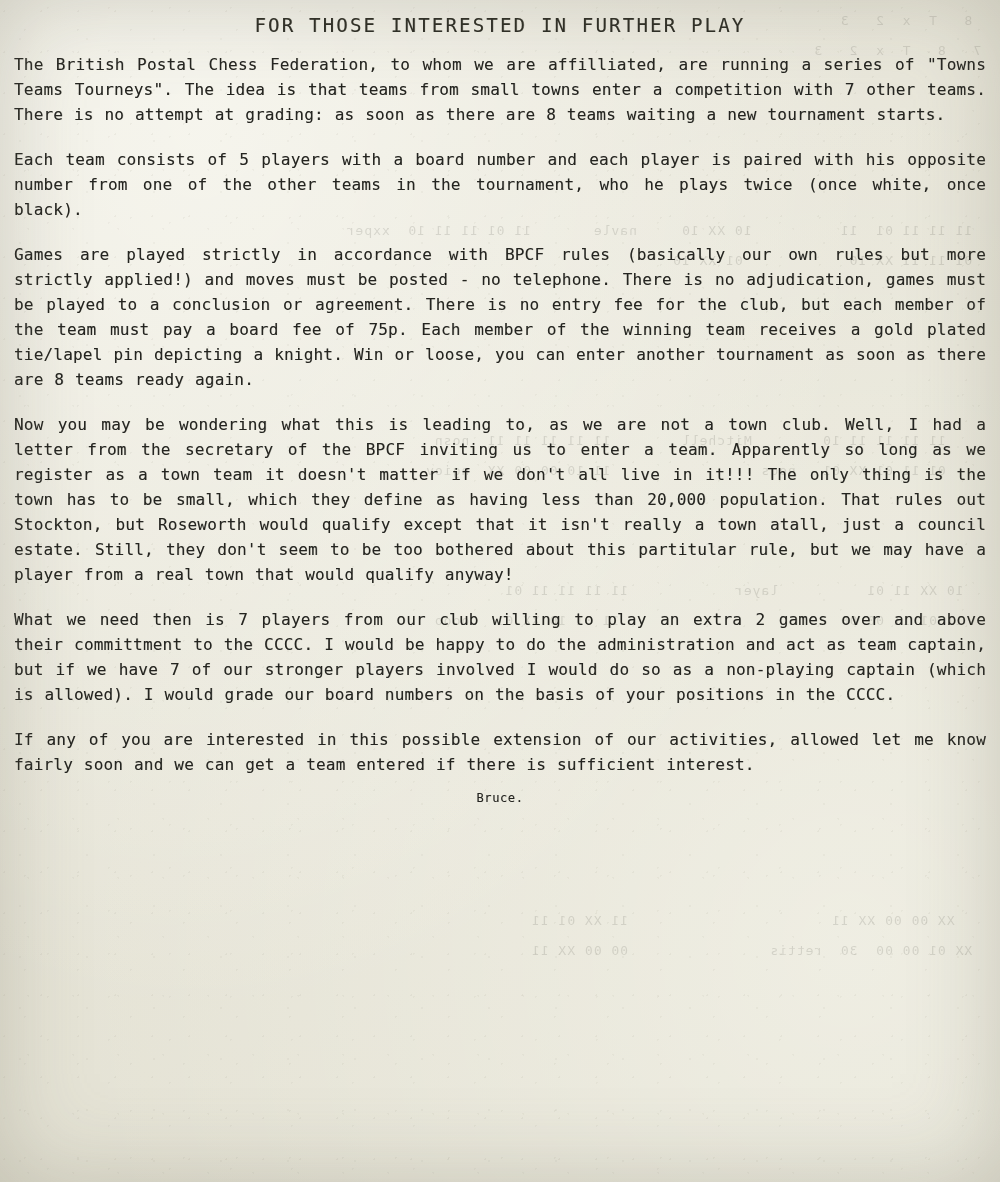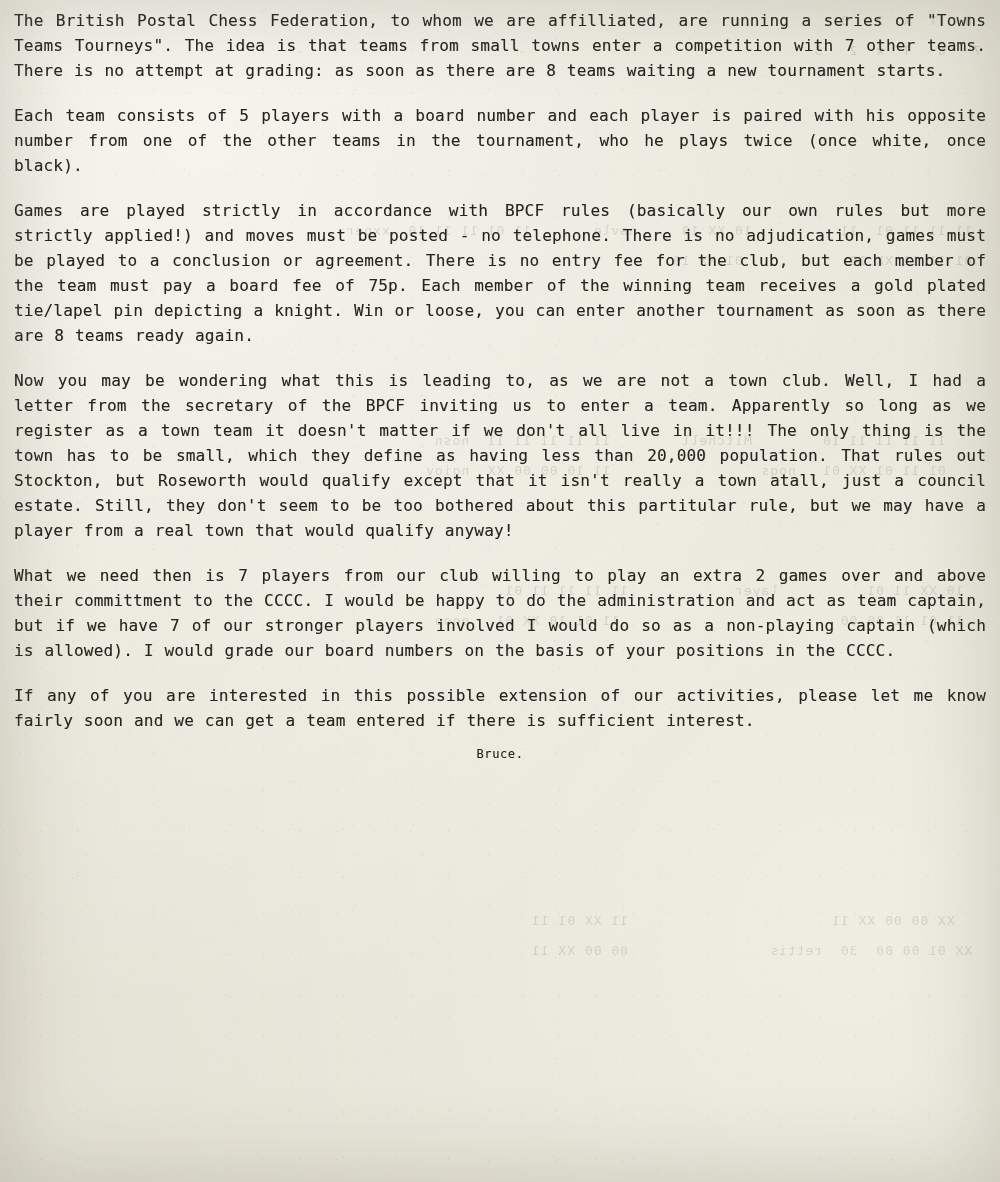--- a/index.html
+++ b/index.html
@@ -148,27 +148,28 @@
 
 : three :  anoisivid a'raey taht
  sah ecalp siht dna ,tceffe ni htiw nosrednA .xxA ot ro htiw
   dsah sieef ruo ni epoh I .xxA
 
   ytinutrop a ot si X .ylevitca
   gnisoohc yllautca yb tuoba rehtar naht rehtie noisivid hcae morf detomorp neeb neht sah</div>
 
   <div id="typed">
 
+    <div class="doc-title">FOR THOSE INTERESTED IN FURTHER PLAY</div>
 
     <p class="para">The  British Postal Chess Federation, to whom we are affilliated, are running a series of "Towns Teams Tourneys". The idea is  that teams  from  small  towns enter a competition with 7 other teams. There is no attempt at grading: as soon  as  there  are  8  teams waiting a new tournament starts.</p>
     <p class="para">Each  team  consists  of  5  players with a board number and each player is paired with his opposite number from one of  the  other teams  in  the  tournament,  who he plays twice (once white, once black).</p>
     <p class="para">Games  are  played  strictly  in  accordance  with   BPCF   rules (basically  our  own  rules but more strictly applied!) and moves must be posted - no telephone. There is  no  adjudication,  games must  be  played  to a conclusion or agreement. There is no entry fee for the club, but each member of the team must  pay  a  board fee  of  75p.  Each  member  of  the winning team receives a gold plated tie/lapel pin depicting a knight. Win or loose,  you  can enter  another  tournament  as  soon  as  there are 8 teams ready again.</p>
     <p class="para">Now you may be wondering what this is leading to, as we are not a town club. Well, I had a letter from the secretary of  the  BPCF inviting us to enter a team. Apparently so long as we register as a  town  team it doesn't matter if we don't all live in it!!! The only thing is the town has to be  small,  which  they  define  as having  less  than  20,000 population. That rules out Stockton, but Roseworth would qualify except that it isn't really a town atall, just a council estate. Still, they don't seem to be too  bothered about  this partitular rule, but we may have a player from a real town that would qualify anyway!</p>
     <p class="para">What we need then is 7 players from our club willing to  play  an extra  2  games  over  and above their committment to the CCCC. I would be happy to do the administration and act as team  captain, but  if  we have 7 of our stronger players involved I would do so as a non-playing captain (which is allowed).  I  would  grade  our board numbers on the basis of your positions in the CCCC.</p>
-    <p class="para">If  any  of  you are interested in this possible extension of our activities, please let me know fairly soon and we can get a  team entered if there is sufficient interest.</p>
+    <p class="para">If  any  of  you are interested in this possible extension of our activities, allowed let me know fairly soon and we can get a  team entered if there is sufficient interest.</p>
 
     <div class="signature">Bruce.</div>
 
   </div>
 
   <div id="grain"></div>
   <div id="vignette"></div>
 </div>
 
 </body></html>

